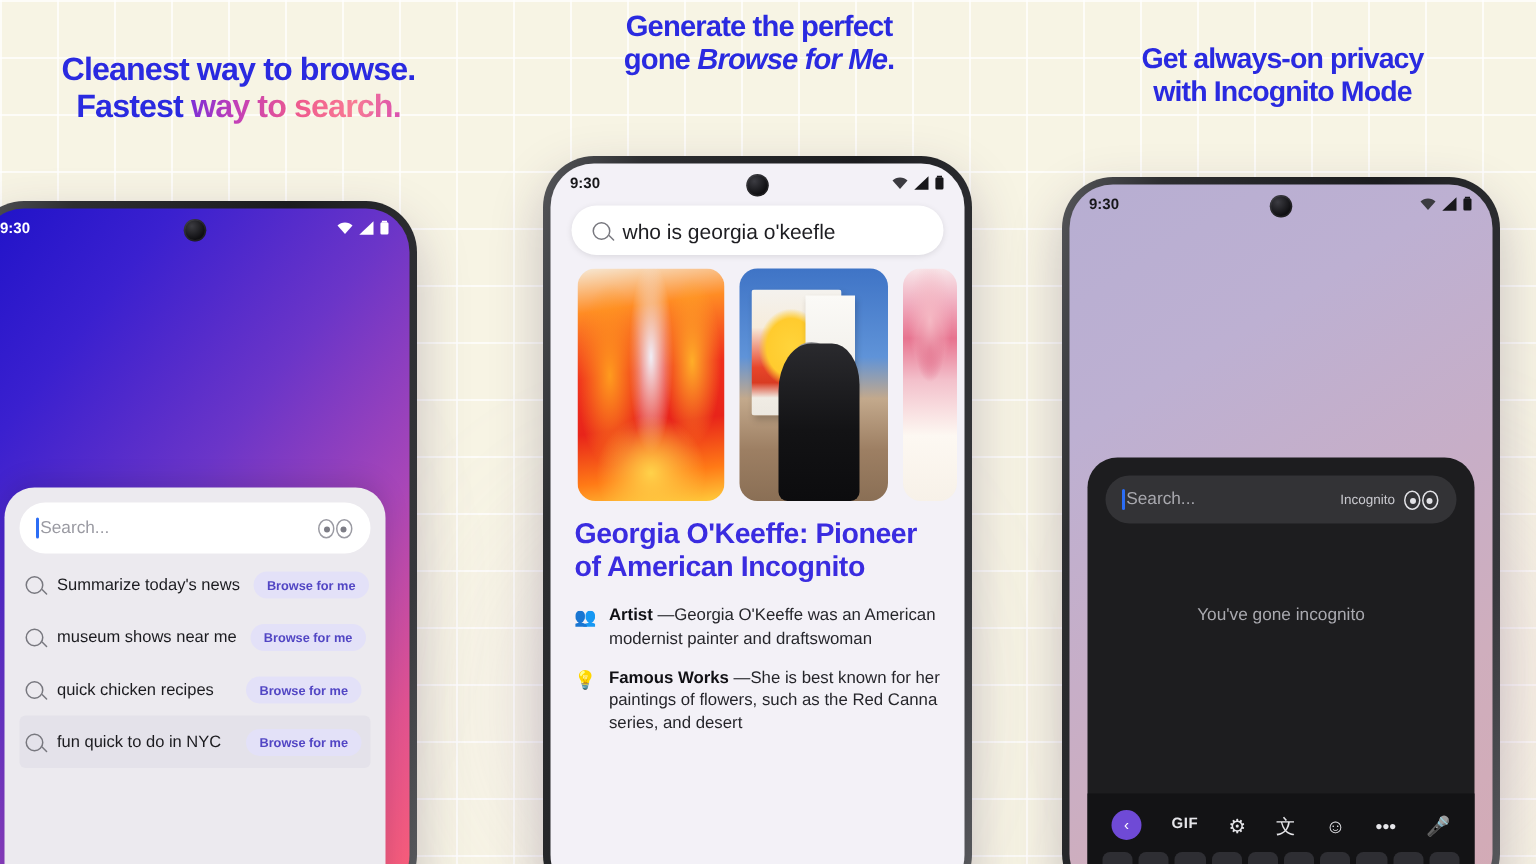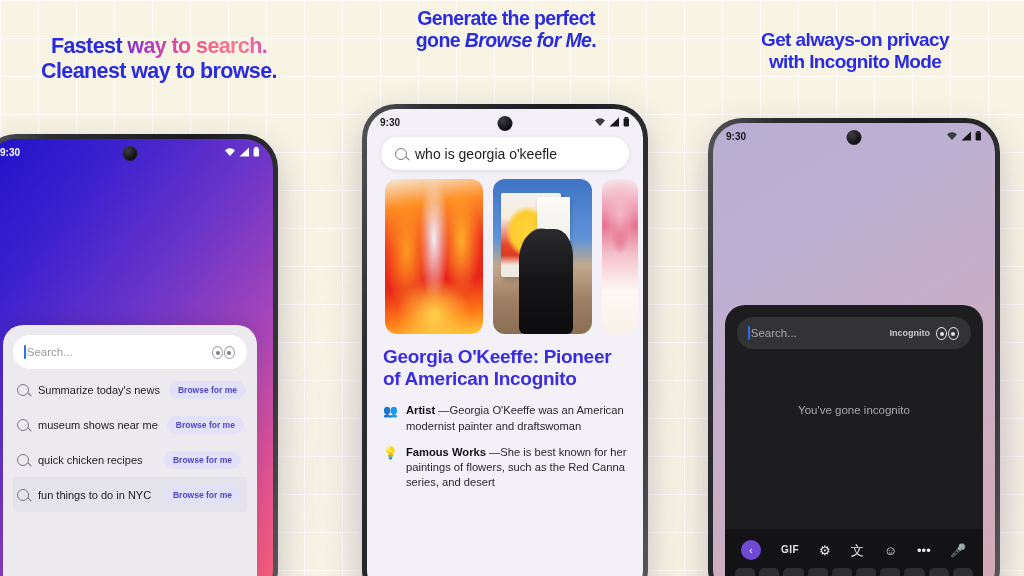--- a/index.html
+++ b/index.html
@@ -214,21 +214,21 @@
   .incog-sheet {
     position: absolute; left: 12px; right: 12px; top: 182px; bottom: 0;
     background: #1d1d1f; border-radius: 20px 20px 0 0;
     padding: 12px 12px 0 12px;
   }
   .searchbar-incog {
     display: flex; align-items: center; justify-content: space-between;
     height: 32px; background: #333336; border-radius: 18px; padding: 0 12px 0 11px;
   }
   .ph-dark { font-size: 11.5px; color: #a8a8ae; }
-  .incog-label { font-size: 9px; color: #c9c9cf; font-weight: 700; margin-right: 6px; }
+  .incog-label { font-size: 9px; color: #c9c9cf; font-weight: 400; margin-right: 6px; }
   .eye-d {
     width: 11px; height: 13px; border-radius: 50%;
     border: 1.4px solid #e2e2e6; position: relative; background: #333336;
   }
   .eye-d::after {
     content:""; position:absolute; width:4px; height:4px; border-radius:50%;
     background:#e2e2e6; top:4px; left:3px;
   }
   .eye-d.r::after { left: 2px; }
   .incog-msg {
@@ -261,22 +261,22 @@
 </head>
 <body>
 
 <div id="stage">
 
   <div class="bloom bloom-a"></div>
   <div class="bloom bloom-b"></div>
   <div class="bloom bloom-c"></div>
 
   <div class="headline" id="headline-left">
+    <div>Cleanest way to browse.</div>
     <div><span>Fastest </span><span class="grad-word">way to search.</span></div>
-    <div>Cleanest way to browse.</div>
   </div>
 
   <div class="headline" id="headline-mid">
     <div>Generate the perfect</div>
     <div><span>gone </span><span class="ital">Browse for Me</span><span>.</span></div>
   </div>
 
   <div class="headline" id="headline-right">
     <div>Get always-on privacy</div>
     <div>with Incognito Mode</div>
@@ -324,21 +324,21 @@
             <span class="sugg-text">museum shows near me</span>
             <span class="pill-bfm">Browse for me</span>
           </div>
           <div class="sugg-row">
             <span class="mag"></span>
             <span class="sugg-text">quick chicken recipes</span>
             <span class="pill-bfm">Browse for me</span>
           </div>
           <div class="sugg-row alt">
             <span class="mag"></span>
-            <span class="sugg-text">fun things to do in NYC</span>
+            <span class="sugg-text">fun quick to do in NYC</span>
             <span class="pill-bfm">Browse for me</span>
           </div>
         </div>
       </div>
     </div>
   </div>
 
   <div class="phone" id="phone-mid">
     <div class="screen" id="screen-mid">
       <div class="punch"></div>

